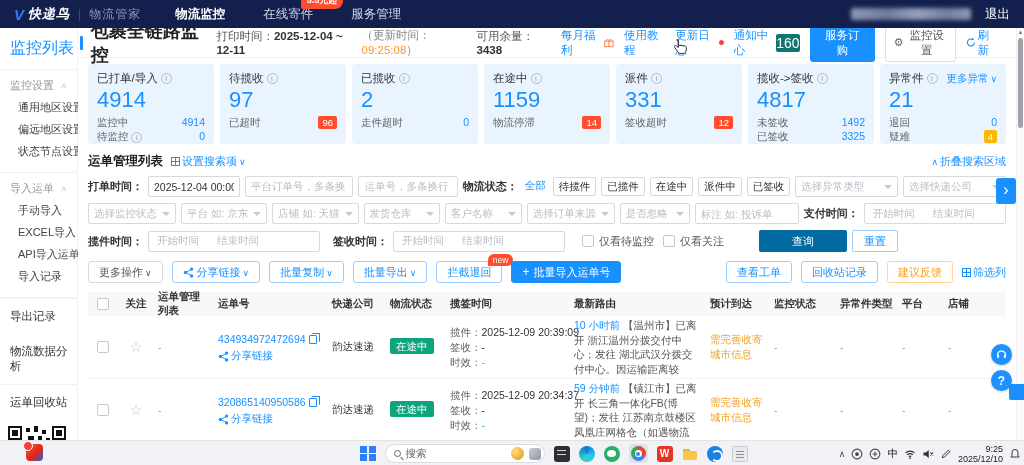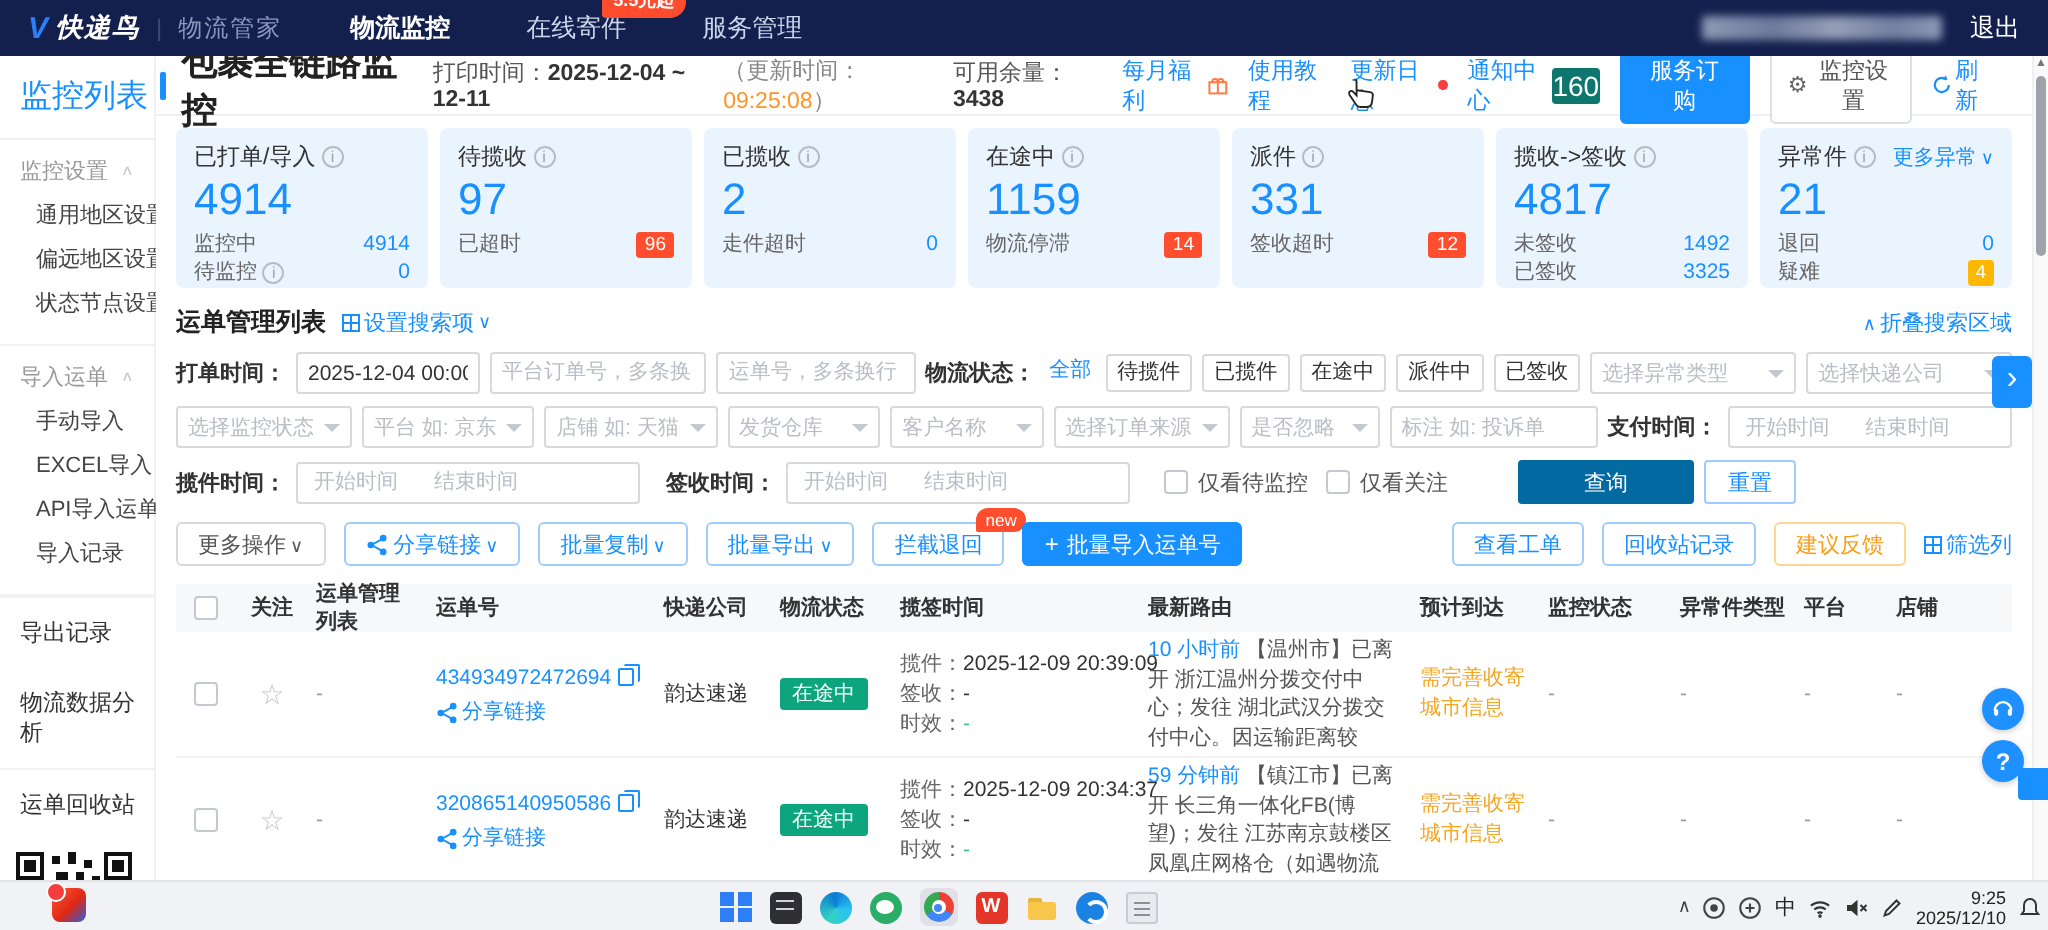--- a/index.html
+++ b/index.html
@@ -685,20 +685,26 @@
     <div class="tb-left">
       <div class="tb-app1"></div>
     </div>
     <div class="tb-center">
       <div class="win-logo">
           <span></span>
           <span></span>
           <span></span>
           <span></span>
         </div>
+      <div class="tb-search">
+        <span class="mag"></span>
+        <span class="tb-search-text">搜索</span>
+        <span class="coin"></span>
+        <span class="mini-ic"></span>
+      </div>
       <div class="tb-ic ic-dark"></div>
       <div class="tb-ic ic-edge"></div>
       <div class="tb-ic ic-wechat"></div>
       <div class="chrome-wrap">
           <div class="ic-chrome"></div>
         </div>
       <div class="tb-ic ic-wps">W</div>
       <div class="tb-ic ic-folder"></div>
       <div class="tb-ic ic-blueapp"></div>
       <div class="tb-ic ic-notes"></div>

